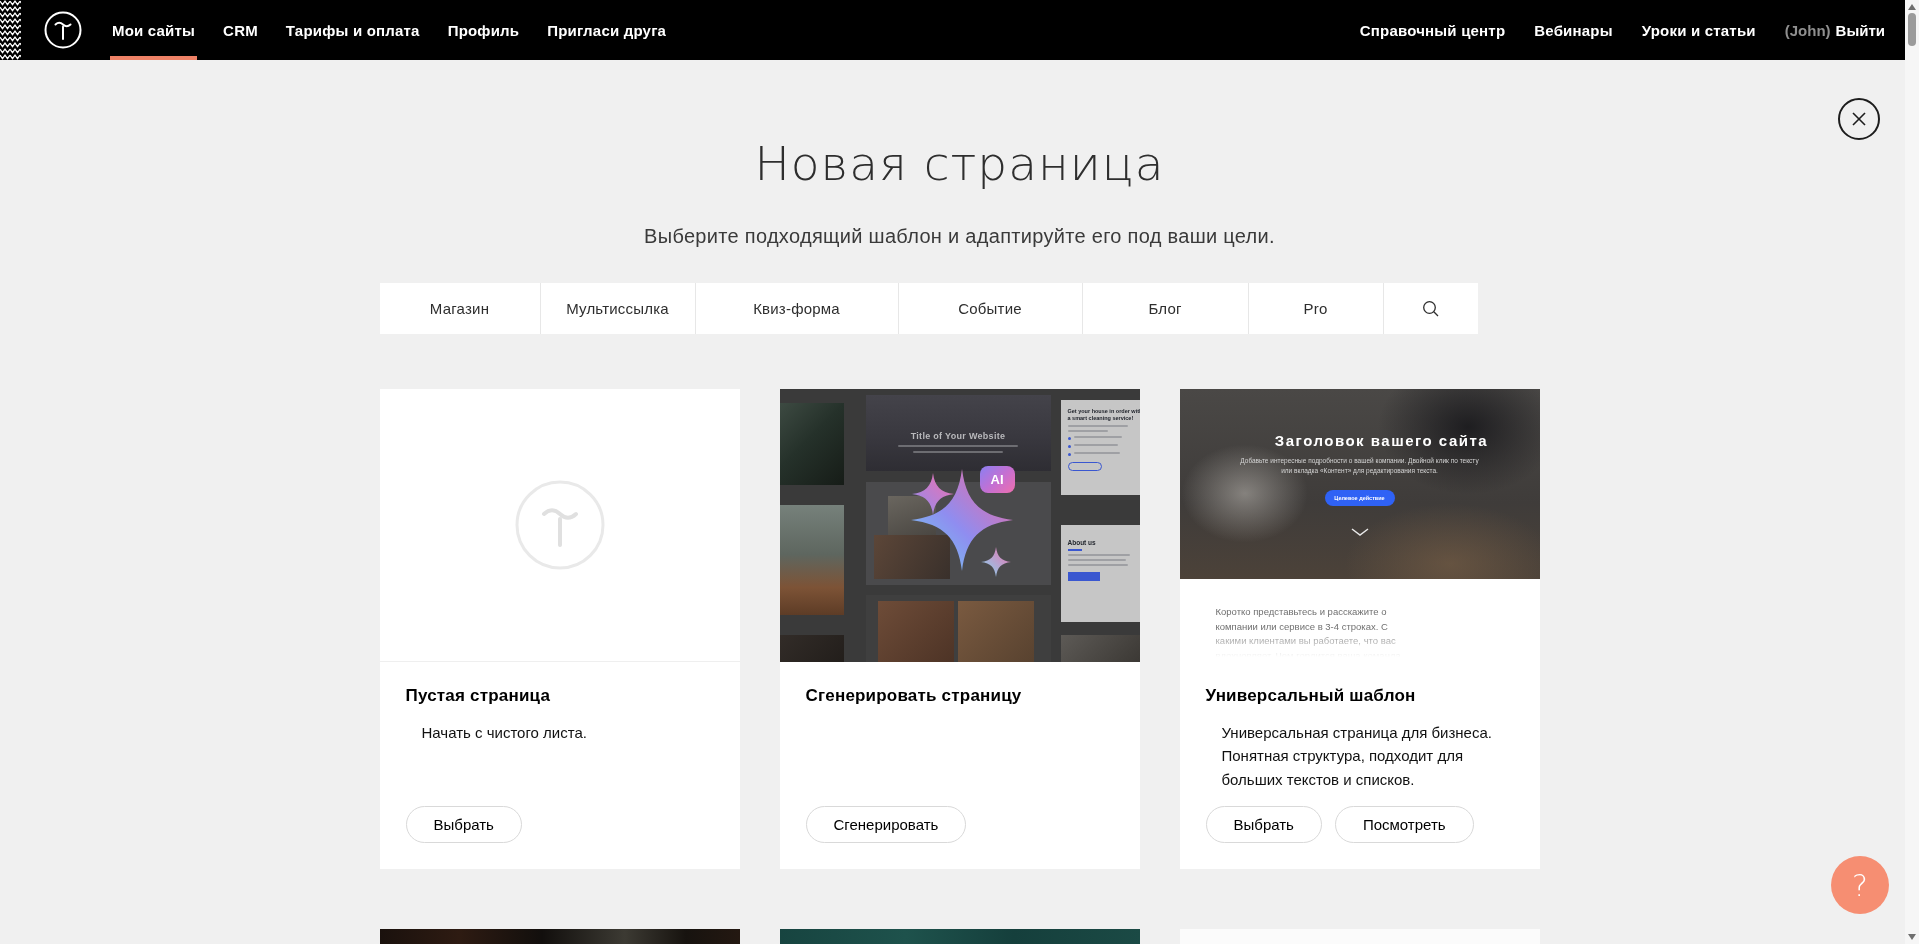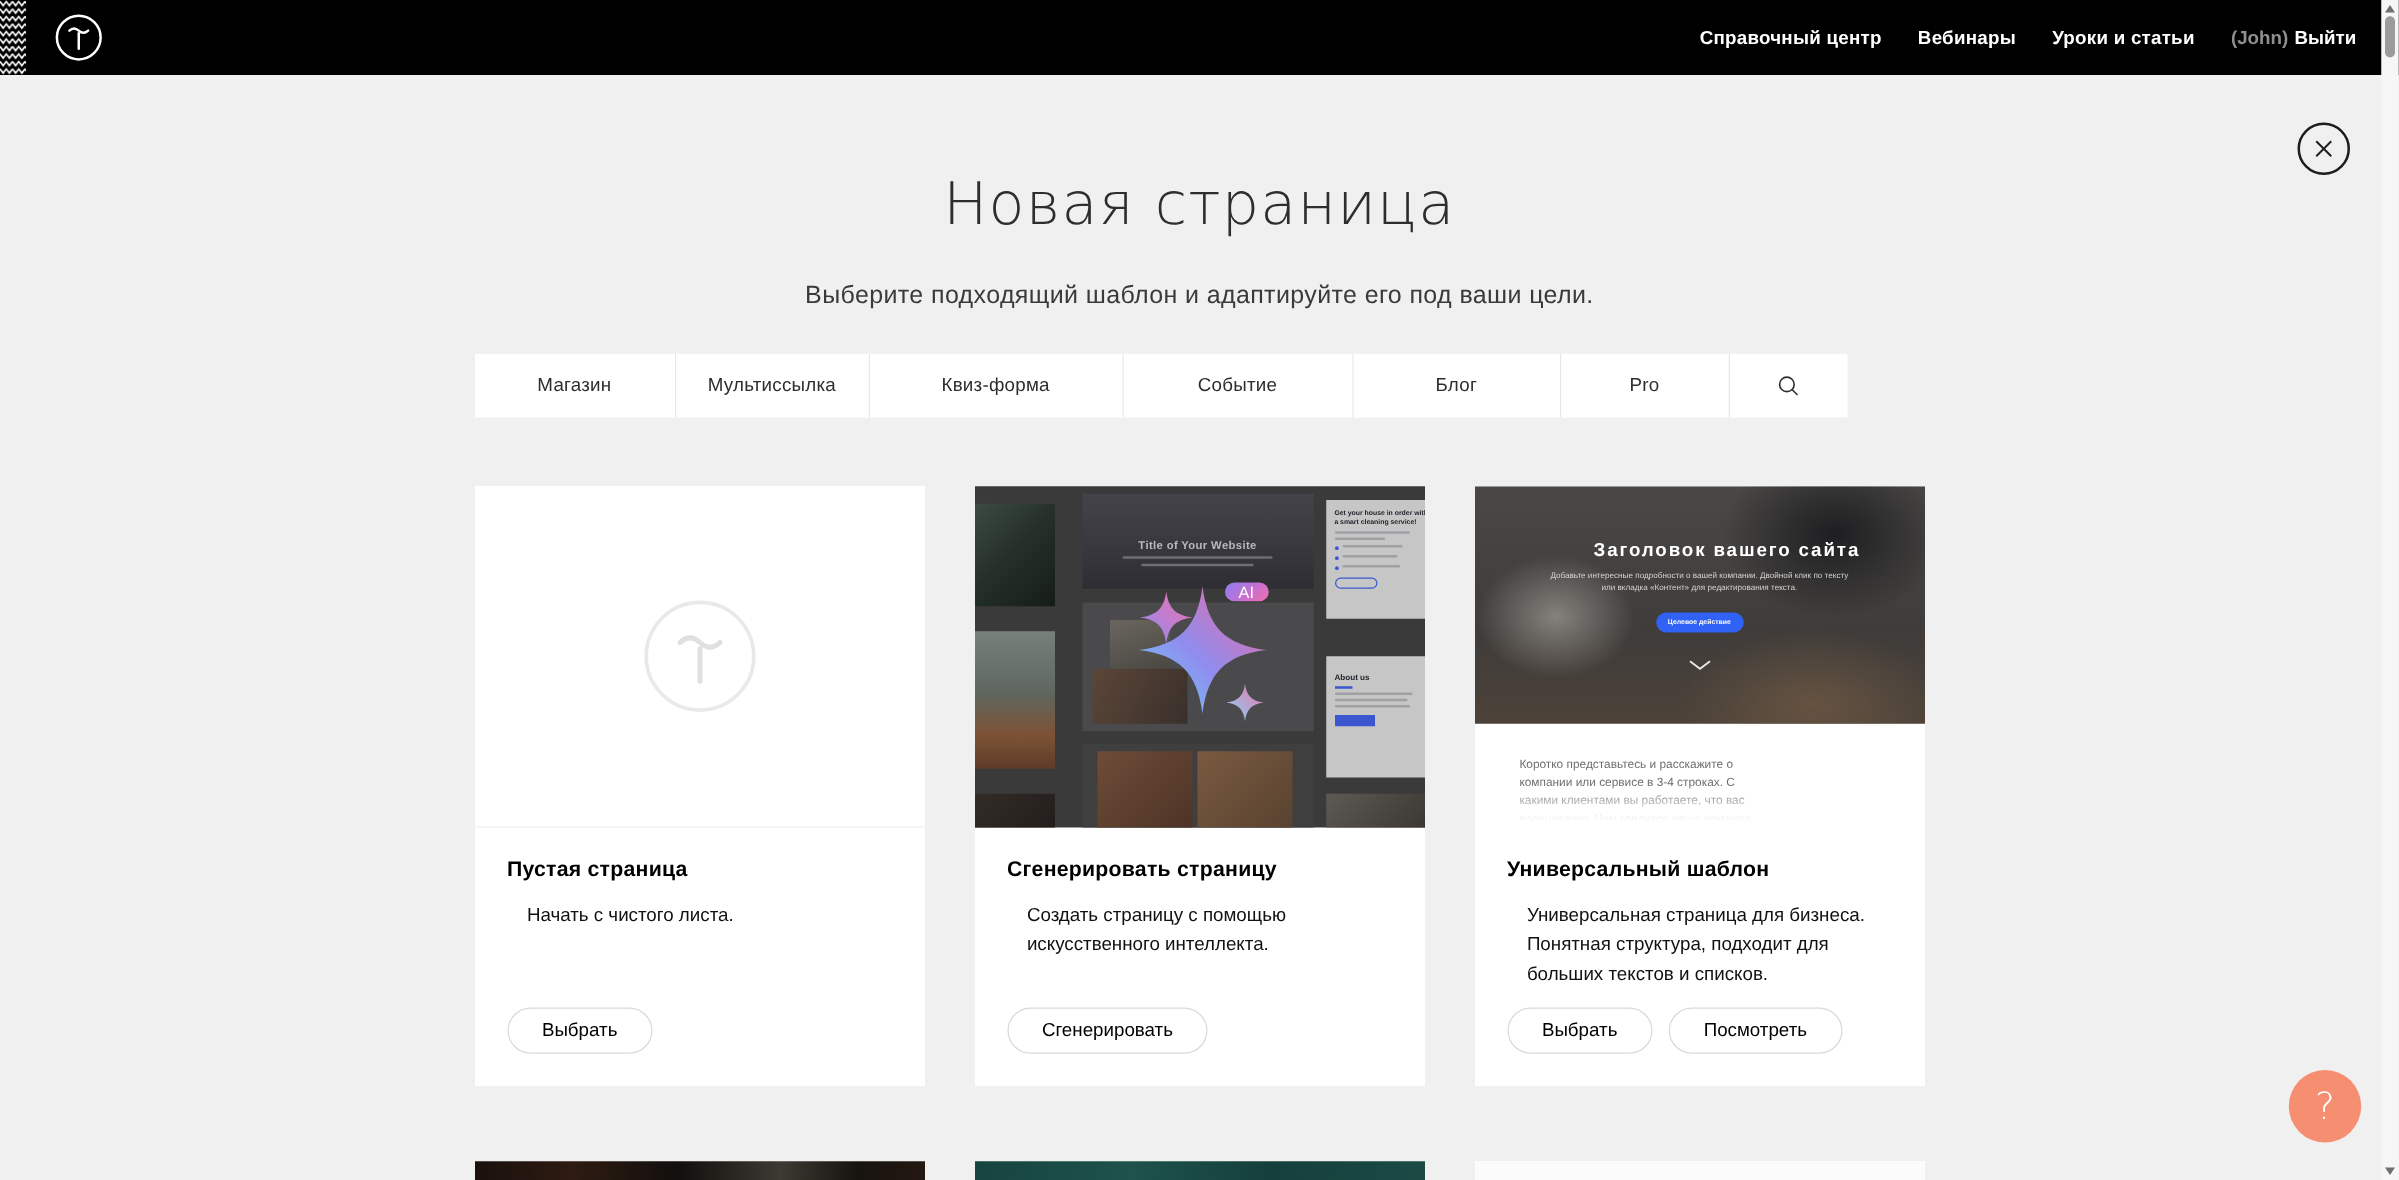--- a/index.html
+++ b/index.html
@@ -105,24 +105,24 @@
   .micro-bullet { display:flex; align-items:flex-start; margin-top:4px; }
   .micro-dot { width:3px; height:3px; border-radius:50%; background:#3a57d0; margin-right:3px; flex:none; margin-top:1px;}
   .micro-pill { width:34px; height:9px; border:1px solid #3a57d0; border-radius:6px; margin-top:6px; }
   .micro-btn { width:32px; height:9px; background:#3a57d0; margin-top:6px; }
   .about-head { font-size:6.5px; font-weight:700; color:#23272e; }
   .about-rule { width:14px; height:2px; background:#3a57d0; margin-top:3px; }
   .sparkle-big { position:absolute; left:131px; top:80px; width:102px; height:102px; }
   .sparkle-s1  { position:absolute; left:132px; top:84px; width:42px; height:42px; }
   .sparkle-s2  { position:absolute; left:201px; top:158px; width:30px; height:30px; }
   .ai-badge {
-    position:absolute; left:200px; top:77px; width:35px; height:15px;
+    position:absolute; left:200px; top:77px; width:35px; height:27px;
     border-radius:8px; background:linear-gradient(135deg,#8b7ff2 0%,#c76fd0 55%,#ef6fae 100%);
     display:flex; align-items:center; justify-content:center;
-    color:#fff; font-size:13px; font-weight:400;
+    color:#fff; font-size:13px; font-weight:700;
   }
 
   
   .preview.universal { background:#fff; }
   .uni-hero {
     height:190px; position:relative; text-align:center; overflow:hidden;
     background:
       radial-gradient(90px 70px at 18% 55%, rgba(190,186,180,.55), rgba(190,186,180,0) 70%),
       radial-gradient(120px 90px at 80% 20%, rgba(20,20,24,.8), rgba(20,20,24,0) 75%),
       radial-gradient(140px 80px at 75% 92%, rgba(120,95,70,.6), rgba(120,95,70,0) 75%),
@@ -183,20 +183,27 @@
       </pattern>
     </defs>
     <rect width="21" height="60" fill="url(#zz)"></rect>
   </svg>
   <div class="logo-wrap">
     <svg width="40" height="40" viewBox="0 0 40 40">
       <circle cx="20" cy="20" r="17.5" fill="none" stroke="#fff" stroke-width="2"></circle>
       <path d="M12.5 14.5 q3.7 -3.4 7.5 0 q3.7 3.4 7.5 0" fill="none" stroke="#fff" stroke-width="2" stroke-linecap="round"></path>
       <line x1="20" y1="16.5" x2="20" y2="29" stroke="#fff" stroke-width="2" stroke-linecap="round"></line>
     </svg>
+  </div>
+  <div class="nav-left">
+    <div class="nav-item active">Мои сайты</div>
+    <div class="nav-item">CRM</div>
+    <div class="nav-item">Тарифы и оплата</div>
+    <div class="nav-item">Профиль</div>
+    <div class="nav-item">Пригласи друга</div>
   </div>
   <div class="nav-right">
     <div class="nav-item">Справочный центр</div>
     <div class="nav-item">Вебинары</div>
     <div class="nav-item">Уроки и статьи</div>
     <div class="user-exit">
       <span class="user-name">(John)</span>
       <span class="logout">Выйти</span>
     </div>
   </div>
@@ -322,21 +329,20 @@
               <stop offset="0" stop-color="#7fd9f2"></stop>
                 <stop offset="1" stop-color="#ef6fae"></stop>
             </linearGradient>
           </defs>
           <path d="M50 0 C54 32 68 46 100 50 C68 54 54 68 50 100 C46 68 32 54 0 50 C32 46 46 32 50 0 Z" fill="url(#g3)"></path>
         </svg>
         <div class="ai-badge">AI</div>
       </div>
       <div class="card-info">
         <div class="card-title">Сгенерировать страницу</div>
-        <div class="card-desc" style="max-width:230px">Создать страницу с помощью искусственного интеллекта.</div>
         <div class="card-buttons">
           <button class="pill-btn">Сгенерировать</button>
         </div>
       </div>
     </div>
 
     <div class="card">
       <div class="preview universal">
         <div class="uni-hero">
           <div class="uni-heading">Заголовок вашего сайта</div>

